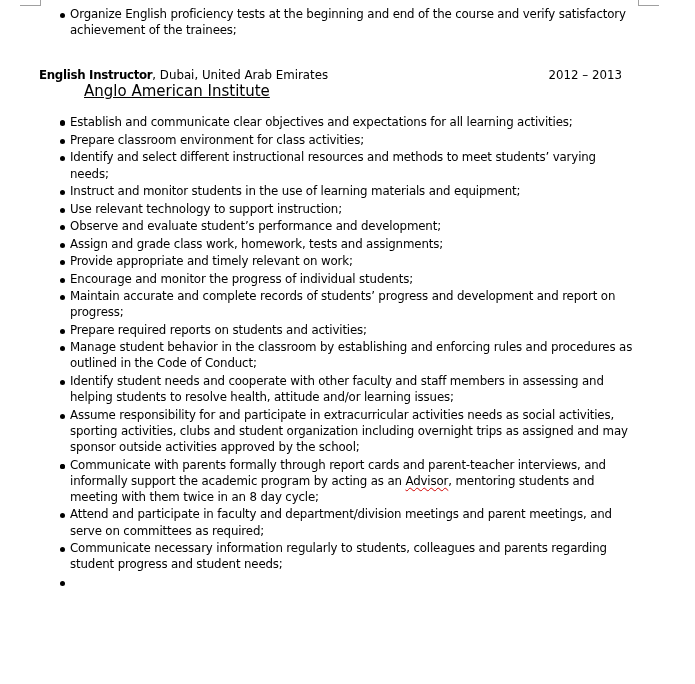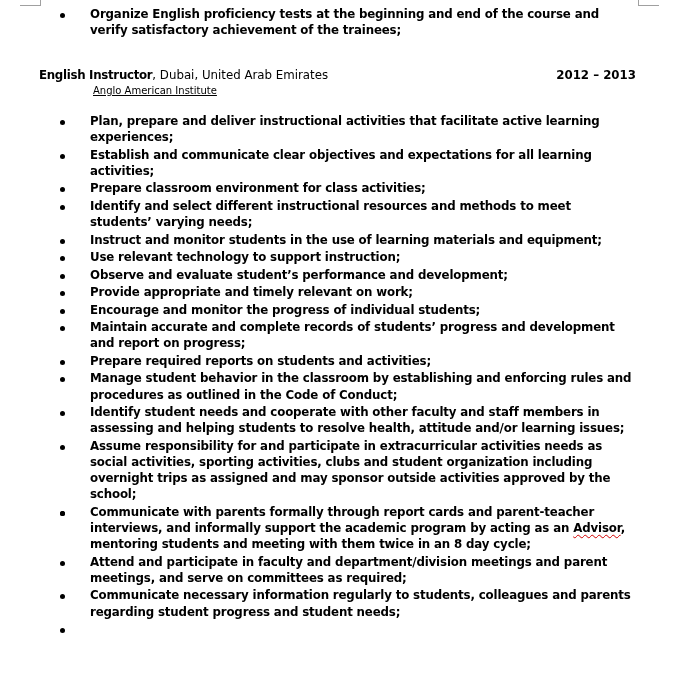--- a/index.html
+++ b/index.html
@@ -3,29 +3,29 @@
 <meta charset="utf-8">
 <style>
   html, body { margin:0; padding:0; background:#ffffff; }
   body { width:695px; height:684px; overflow:hidden; position:relative;
          font-family:"DejaVu Sans", sans-serif; color:#000; }
   .corner { position:absolute; border-color:#a0a0a0; border-style:solid; width:20px; height:6px; }
   .corner-tl { left:20px; top:-1px; border-width:0 1px 1px 0; }
   .corner-tr { left:638px; top:-1px; border-width:0 0 1px 1px; }
   .page { position:absolute; left:0; top:0; width:695px; }
   ul.bullets { list-style:none; margin:0; padding:0; }
-  ul.bullets li { position:relative; padding-left:90px; padding-right:30px;
-                  font-size:11.8px; line-height:16.2px; margin:0 0 1.3px 0; letter-spacing:-0.15px;font-weight:bold; }
+  ul.bullets li { position:relative; padding-left:70px; padding-right:30px;
+                  font-size:11.8px; line-height:16.2px; margin:0 0 1.3px 0; letter-spacing:-0.15px; }
   ul.bullets li .dot { position:absolute; left:60px; top:7px; width:5px; height:5px;
                        background:#000; border-radius:50%; }
   .top-list { position:absolute; top:6px; left:0; width:665px; }
   .job-header { position:absolute; top:67px; left:39px; width:600px; font-size:11.8px; line-height:16px; }
   .job-title { font-weight:bold; letter-spacing:-0.3px;margin-top:44px; }
-  .job-dates { position:absolute; right:3px; top:0;font-weight:bold; }
-  .employer { position:absolute; top:83px; left:93px; font-size:10px; line-height:16px; text-decoration:underline; }
+  .job-dates { position:absolute; right:17px; top:0; }
+  .employer { position:absolute; top:83px; left:84px; font-size:15px; line-height:16px; text-decoration:underline; }
   .main-list { position:absolute; top:113px; left:0; width:665px; }
   .spell { text-decoration:underline wavy #d00000; text-decoration-thickness:1px; text-underline-offset:2px; }
 </style>
 </head>
 <body>
 
 <div class="corner corner-tl"></div>
 <div class="corner corner-tr"></div>
 
 <div class="page">
@@ -36,27 +36,28 @@
     </li>
   </ul>
 
   <div class="job-header">
     <span class="job-title">English Instructor</span><span>, Dubai, United Arab Emirates</span>
     <span class="job-dates">2012 – 2013</span>
   </div>
   <div class="employer">Anglo American Institute</div>
 
   <ul class="bullets main-list" id="main-list">
-      <li><span class="dot"></span><span>Plan, prepare and deliver instructional activities that facilitate active learning experiences;</span></li>
+      <li><span class="dot"></span></li>
       <li><span class="dot"></span><span>Establish and communicate clear objectives and expectations for all learning activities;</span></li>
       <li><span class="dot"></span><span>Prepare classroom environment for class activities;</span></li>
       <li><span class="dot"></span><span>Identify and select different instructional resources and methods to meet students’ varying needs;</span></li>
       <li><span class="dot"></span><span>Instruct and monitor students in the use of learning materials and equipment;</span></li>
       <li><span class="dot"></span><span>Use relevant technology to support instruction;</span></li>
       <li><span class="dot"></span><span>Observe and evaluate student’s performance and development;</span></li>
+      <li><span class="dot"></span><span>Assign and grade class work, homework, tests and assignments;</span></li>
       <li><span class="dot"></span><span>Provide appropriate and timely relevant on work;</span></li>
       <li><span class="dot"></span><span>Encourage and monitor the progress of individual students;</span></li>
       <li><span class="dot"></span><span>Maintain accurate and complete records of students’ progress and development and report on progress;</span></li>
       <li><span class="dot"></span><span>Prepare required reports on students and activities;</span></li>
       <li><span class="dot"></span><span>Manage student behavior in the classroom by establishing and enforcing rules and procedures as outlined in the Code of Conduct;</span></li>
       <li><span class="dot"></span><span>Identify student needs and cooperate with other faculty and staff members in assessing and helping students to resolve health, attitude and/or learning issues;</span></li>
       <li><span class="dot"></span><span>Assume responsibility for and participate in extracurricular activities needs as social activities, sporting activities, clubs and student organization including overnight trips as assigned and may sponsor outside activities approved by the school;</span></li>
       <li><span class="dot"></span></li>
       <li><span class="dot"></span><span><span>Communicate with parents formally through report cards and parent-teacher interviews, and informally support the academic program by acting as an </span><span class="spell">Advisor</span><span>, mentoring students and meeting with them twice in an 8 day cycle;</span></span></li>
       <li><span class="dot"></span><span>Attend and participate in faculty and department/division meetings and parent meetings, and serve on committees as required;</span></li>

